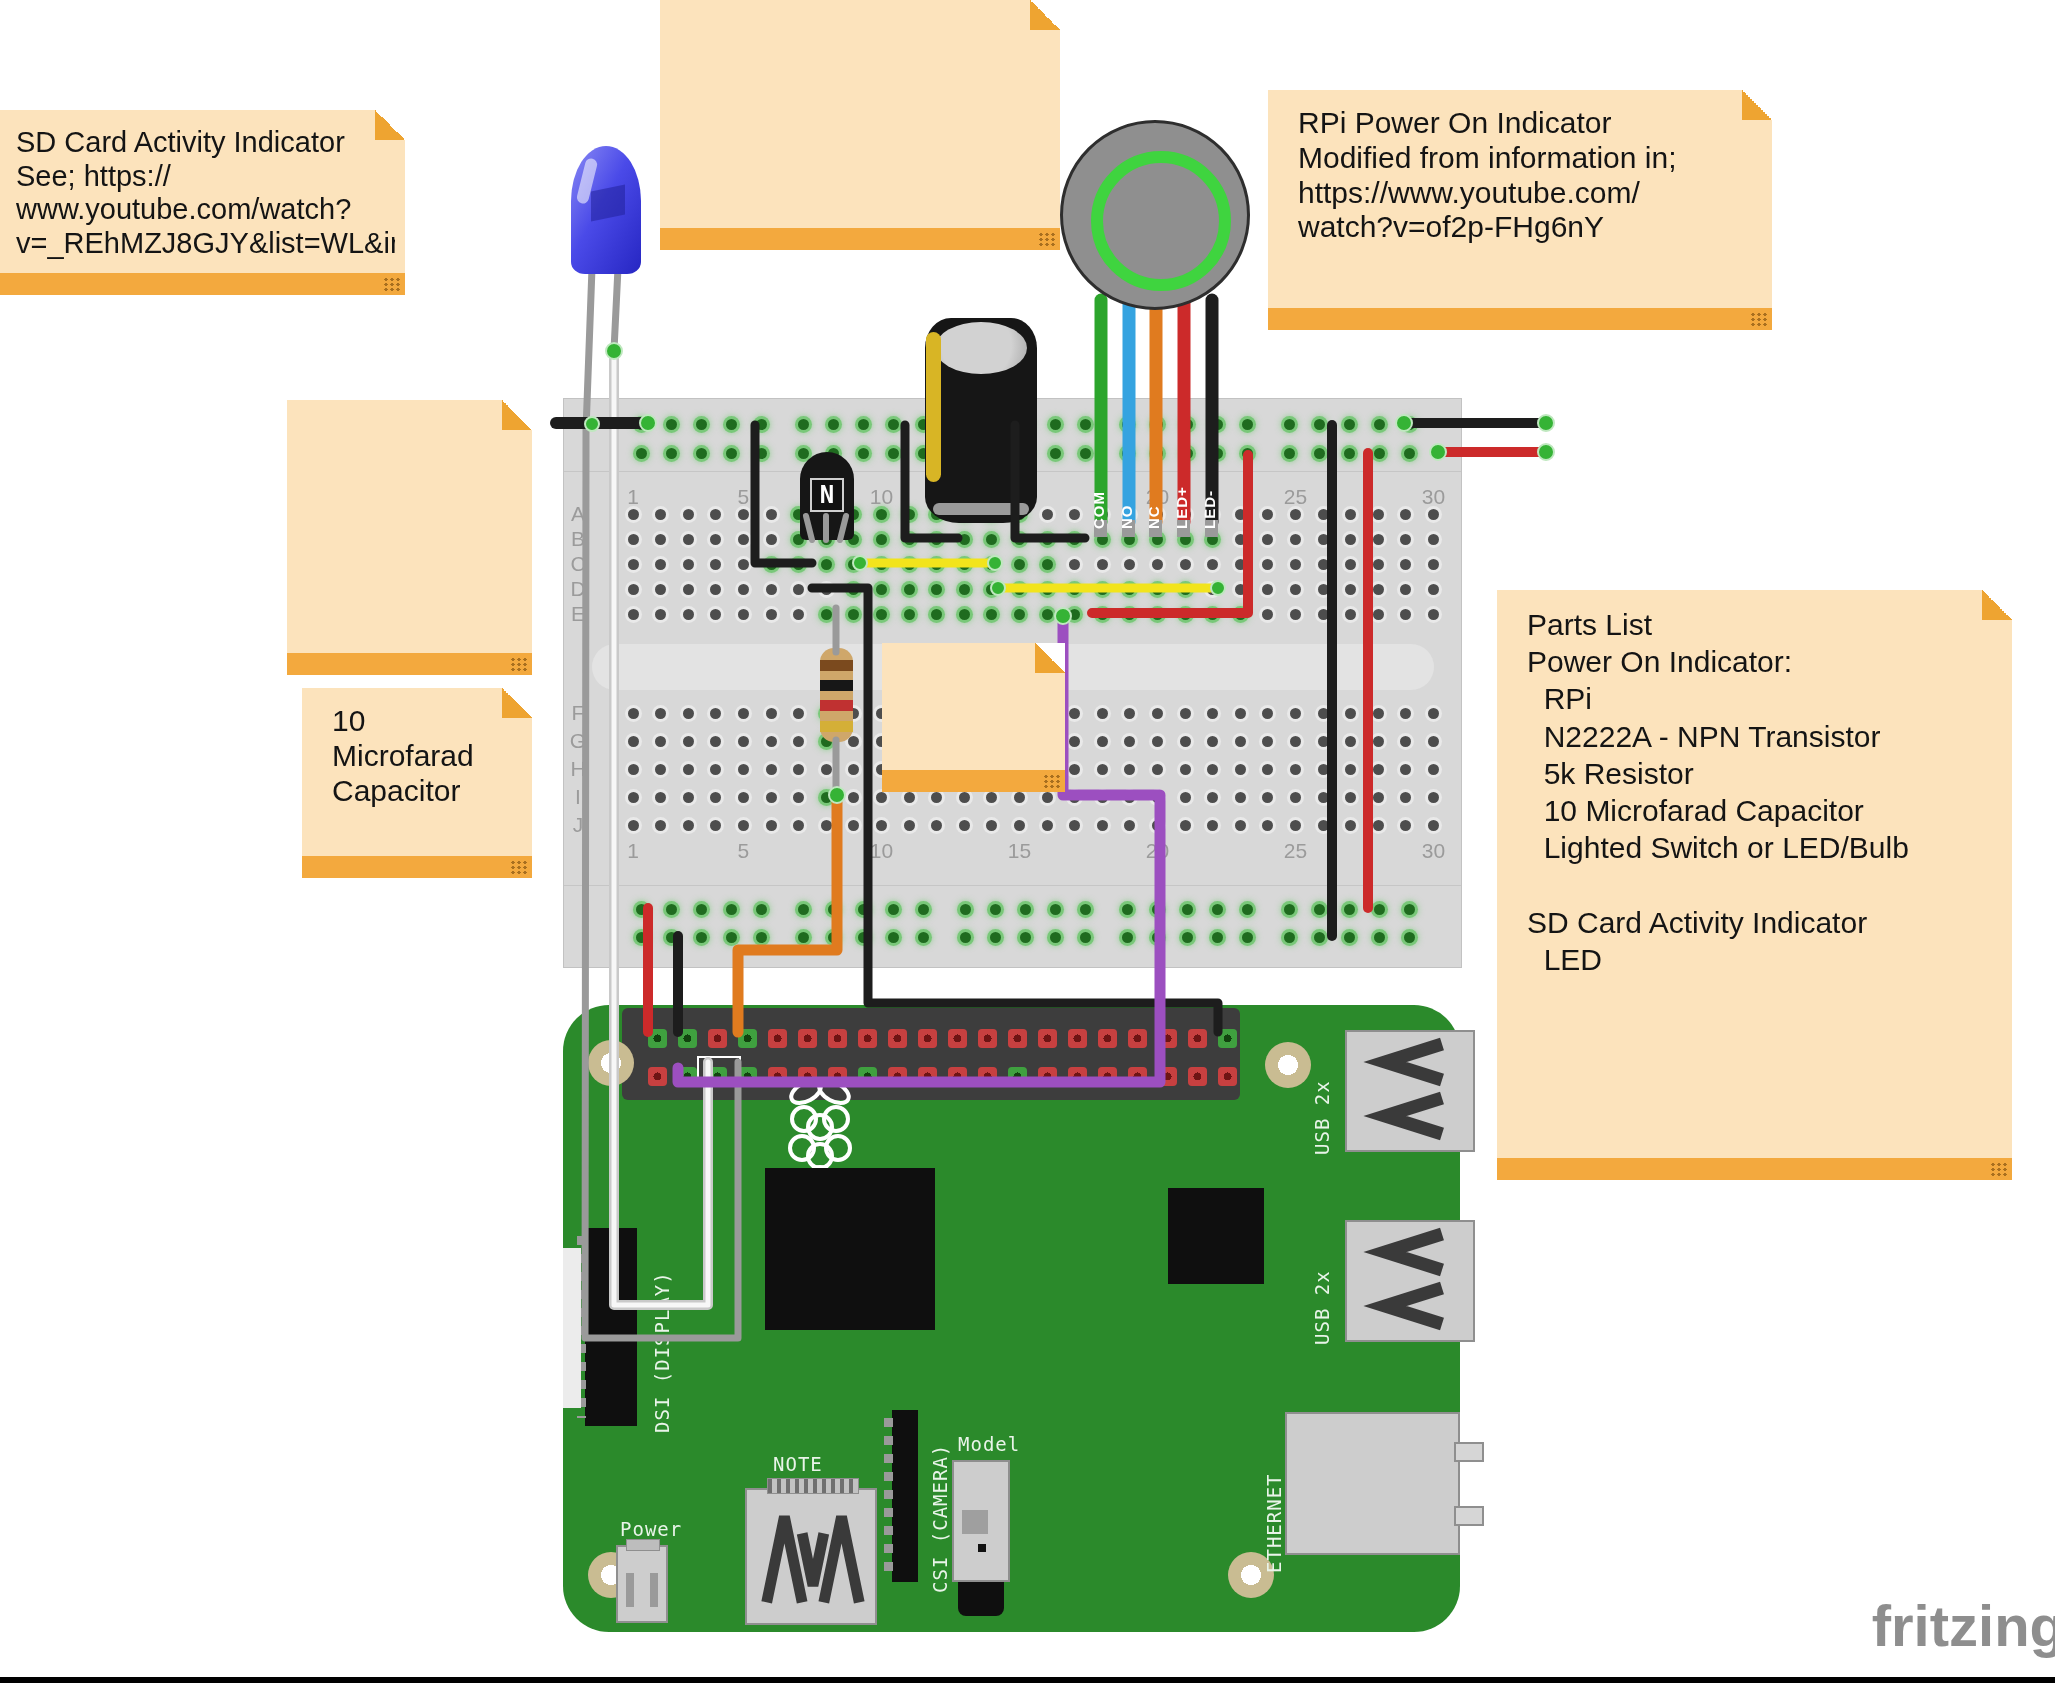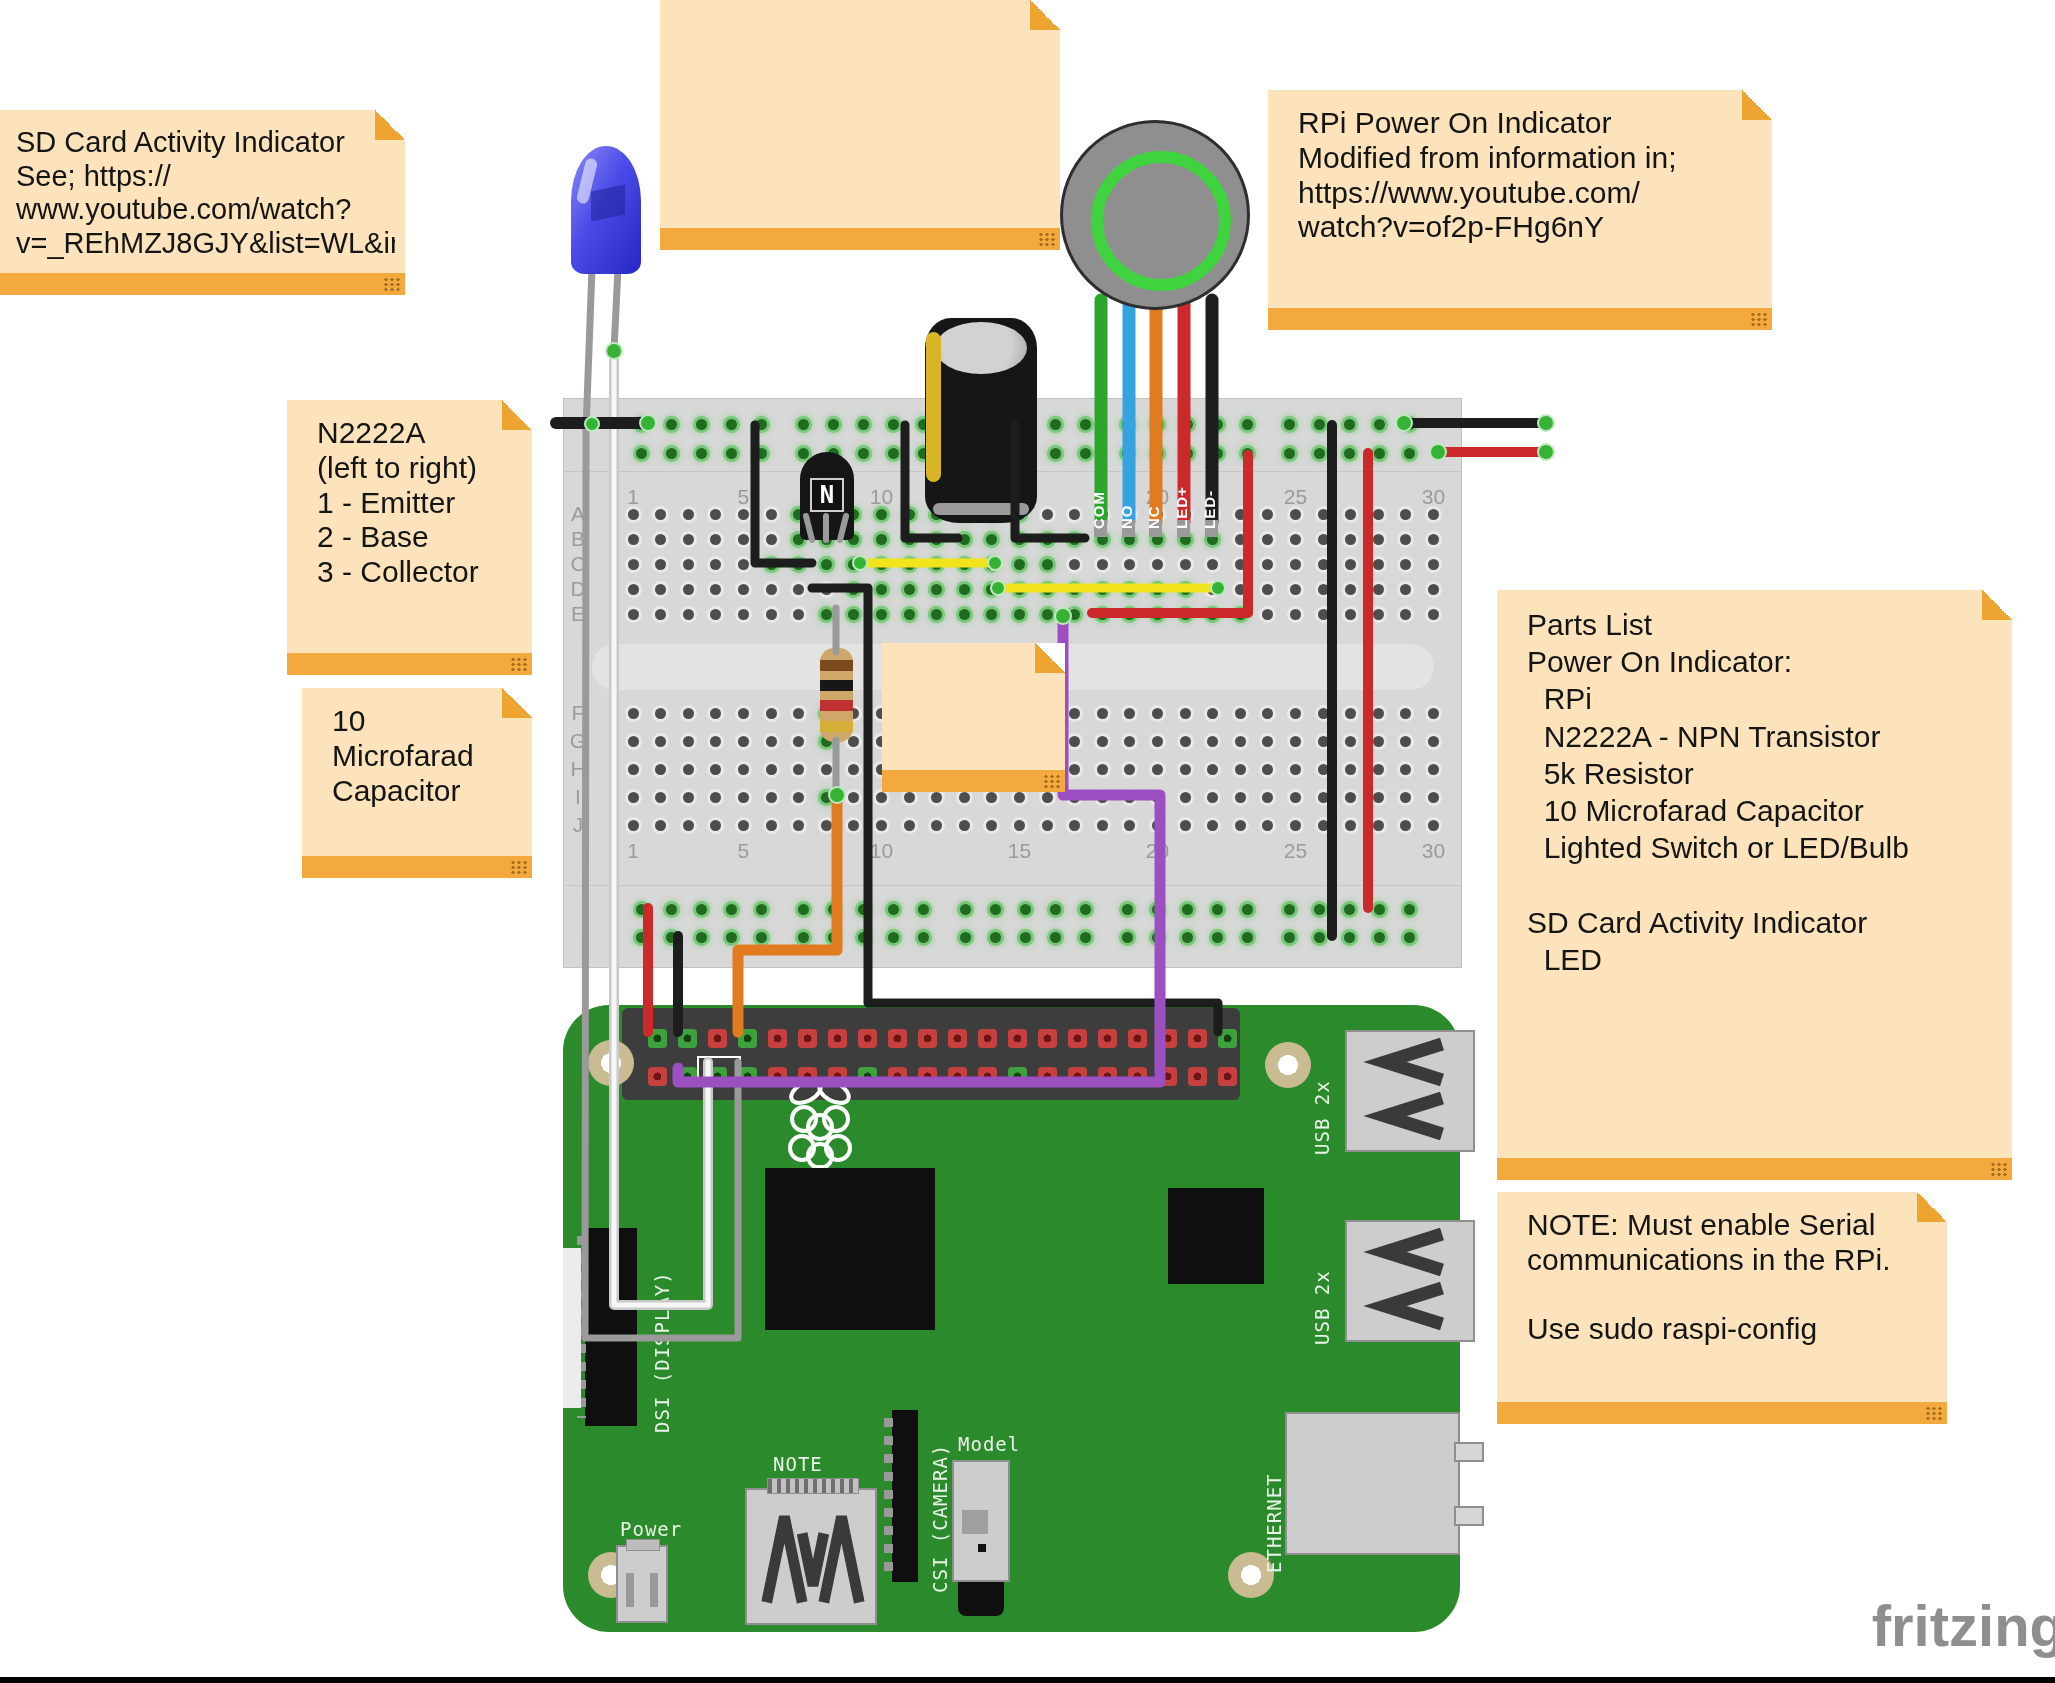--- a/index.html
+++ b/index.html
@@ -769,25 +769,20 @@
 https://www.youtube.com/
 watch?v=of2p-FHg6nY</div>
     <div class="strip">
         <span class="grip"></span>
       </div>
   </div>
 
 
   <div class="note" style="left:287px;top:400px;width:245px;height:275px">
     <div class="fold"></div>
-    <div class="txt">N2222A
-(left to right)
-1 - Emitter
-2 - Base
-3 - Collector</div>
     <div class="strip">
         <span class="grip"></span>
       </div>
   </div>
 
   <div class="note" style="left:302px;top:688px;width:230px;height:190px">
     <div class="fold"></div>
     <div class="txt">10
 Microfarad
 Capacitor</div>
@@ -813,26 +808,16 @@
   10 Microfarad Capacitor
   Lighted Switch or LED/Bulb
 
 SD Card Activity Indicator
   LED</div>
     <div class="strip">
         <span class="grip"></span>
       </div>
   </div>
 
-  <div class="note" style="left:1497px;top:1192px;width:450px;height:232px">
-    <div class="fold"></div>
-    <div class="txt">NOTE: Must enable Serial
-communications in the RPi.
-
-Use sudo raspi-config</div>
-    <div class="strip">
-        <span class="grip"></span>
-      </div>
-  </div>
 
   <div id="wm">fritzing</div>
   <div id="bottomline"></div>
 </div>
 
 </body></html>

